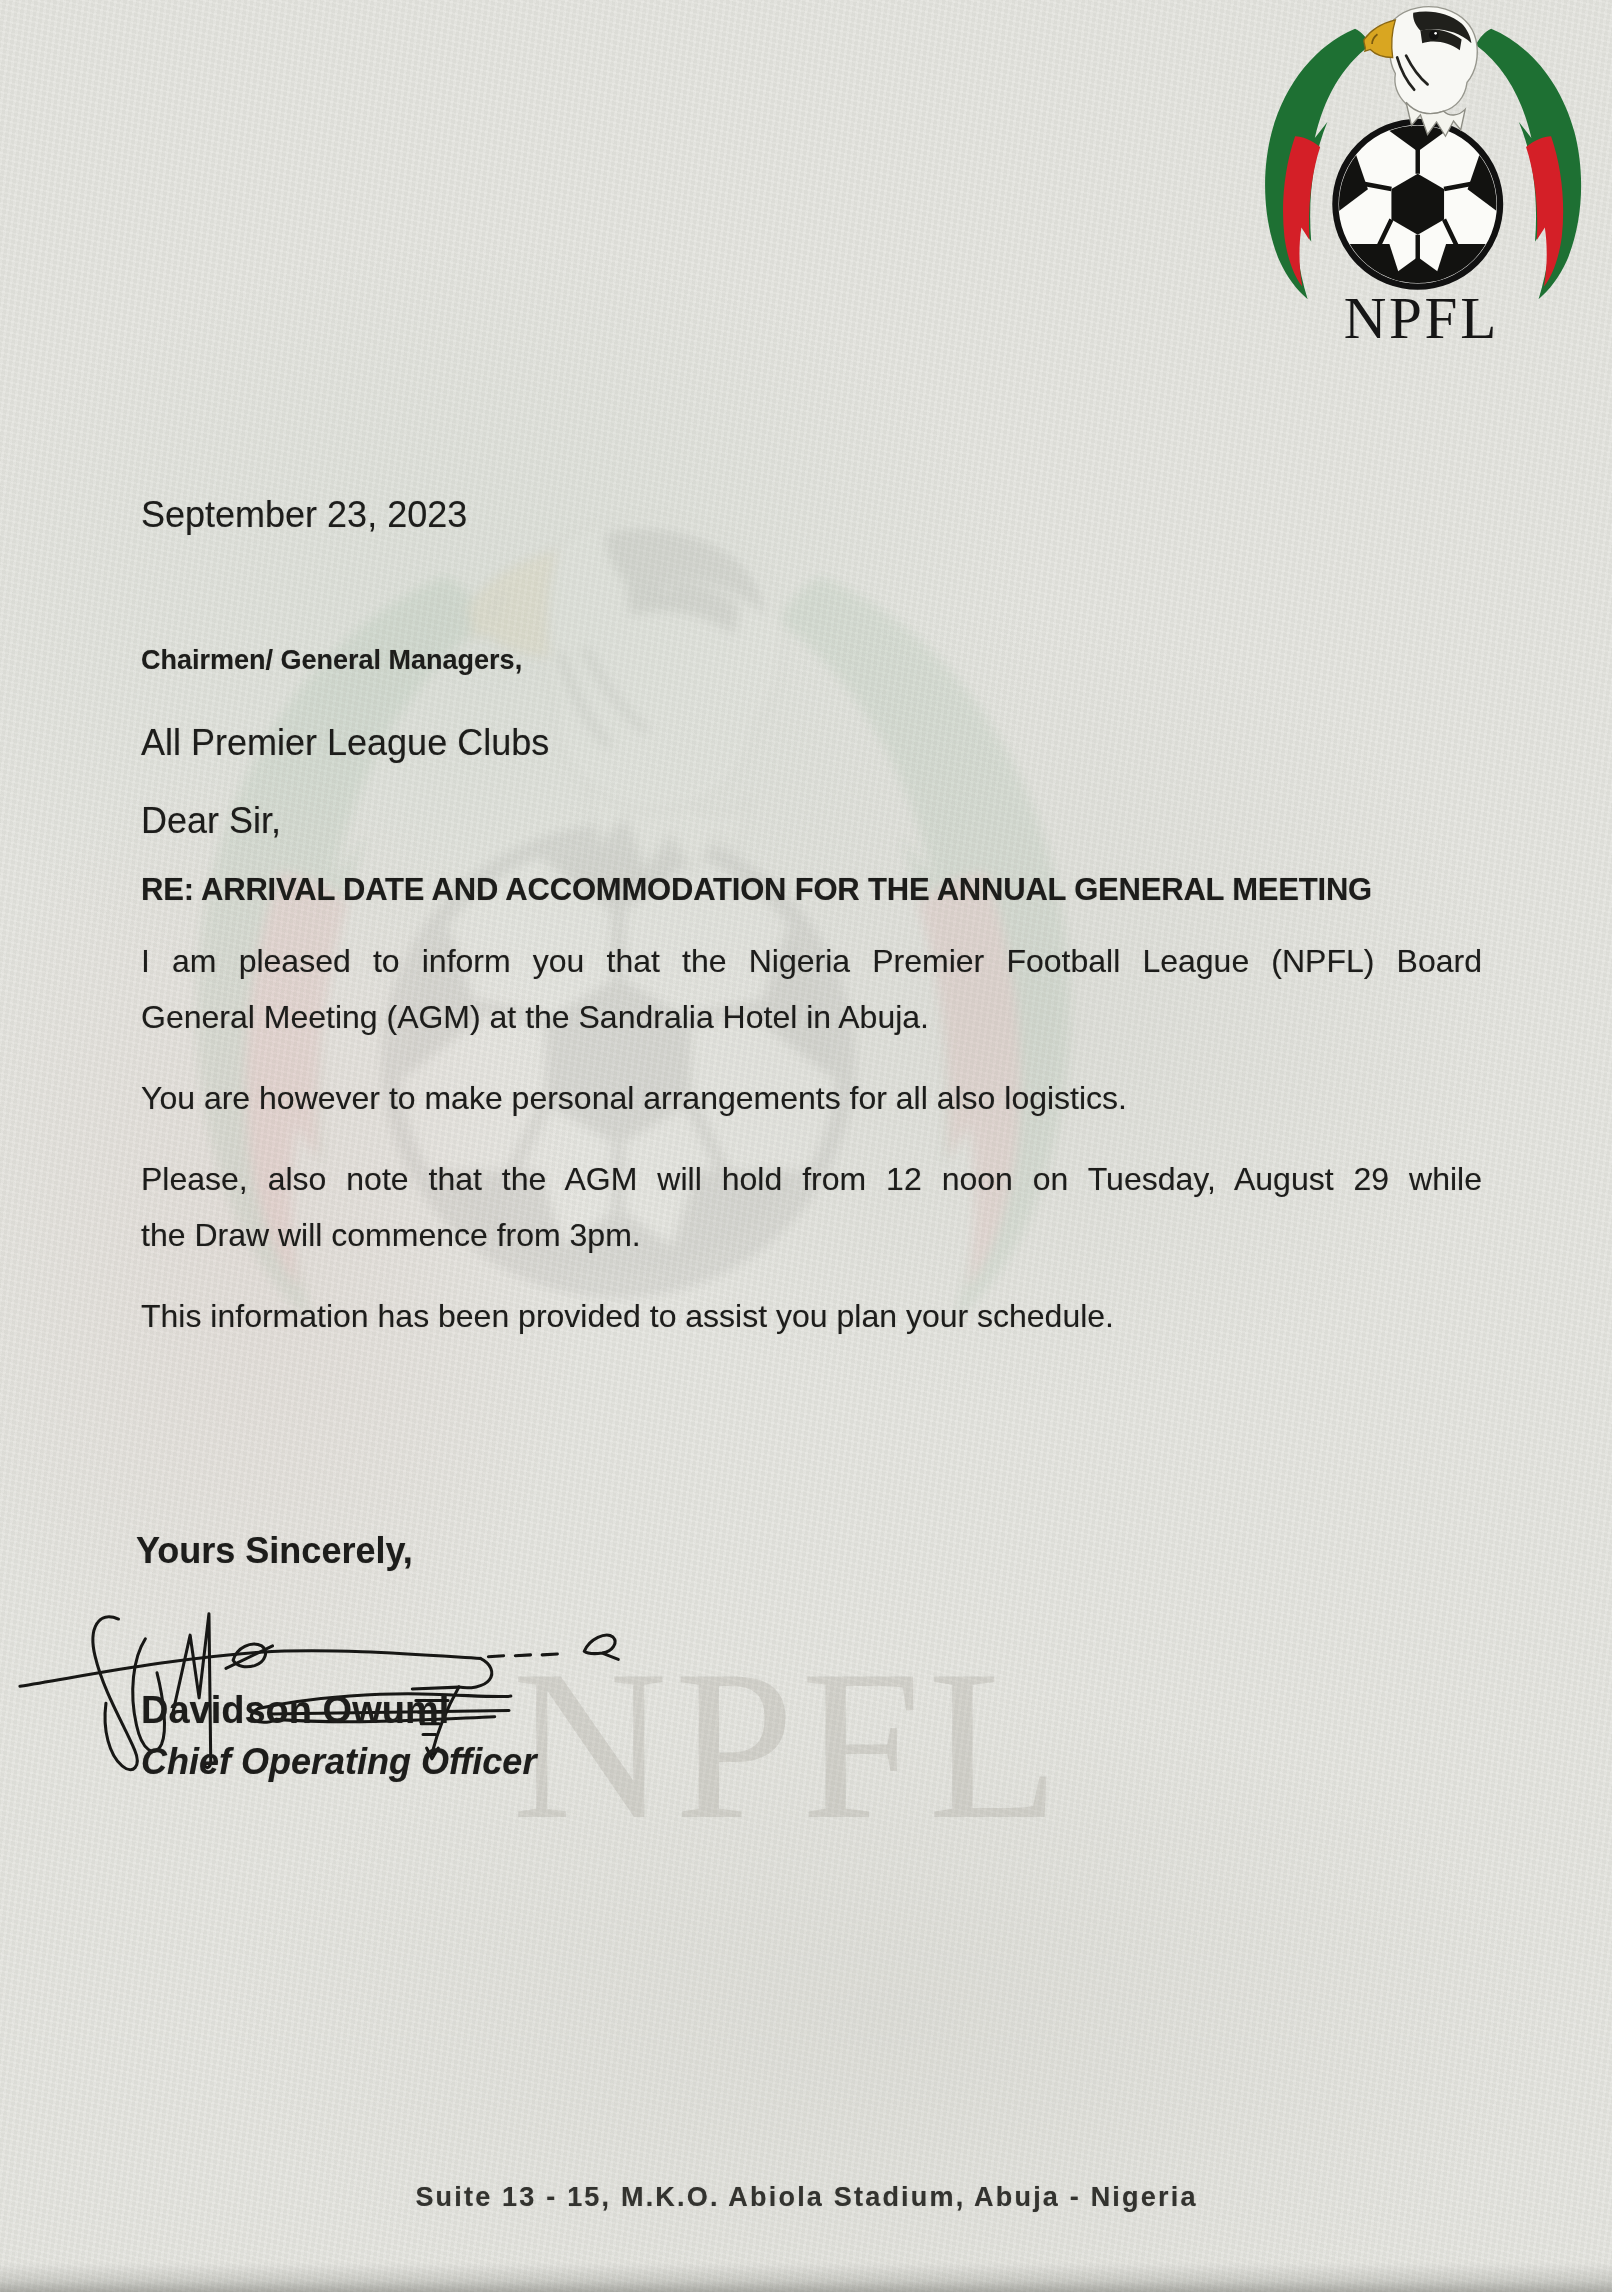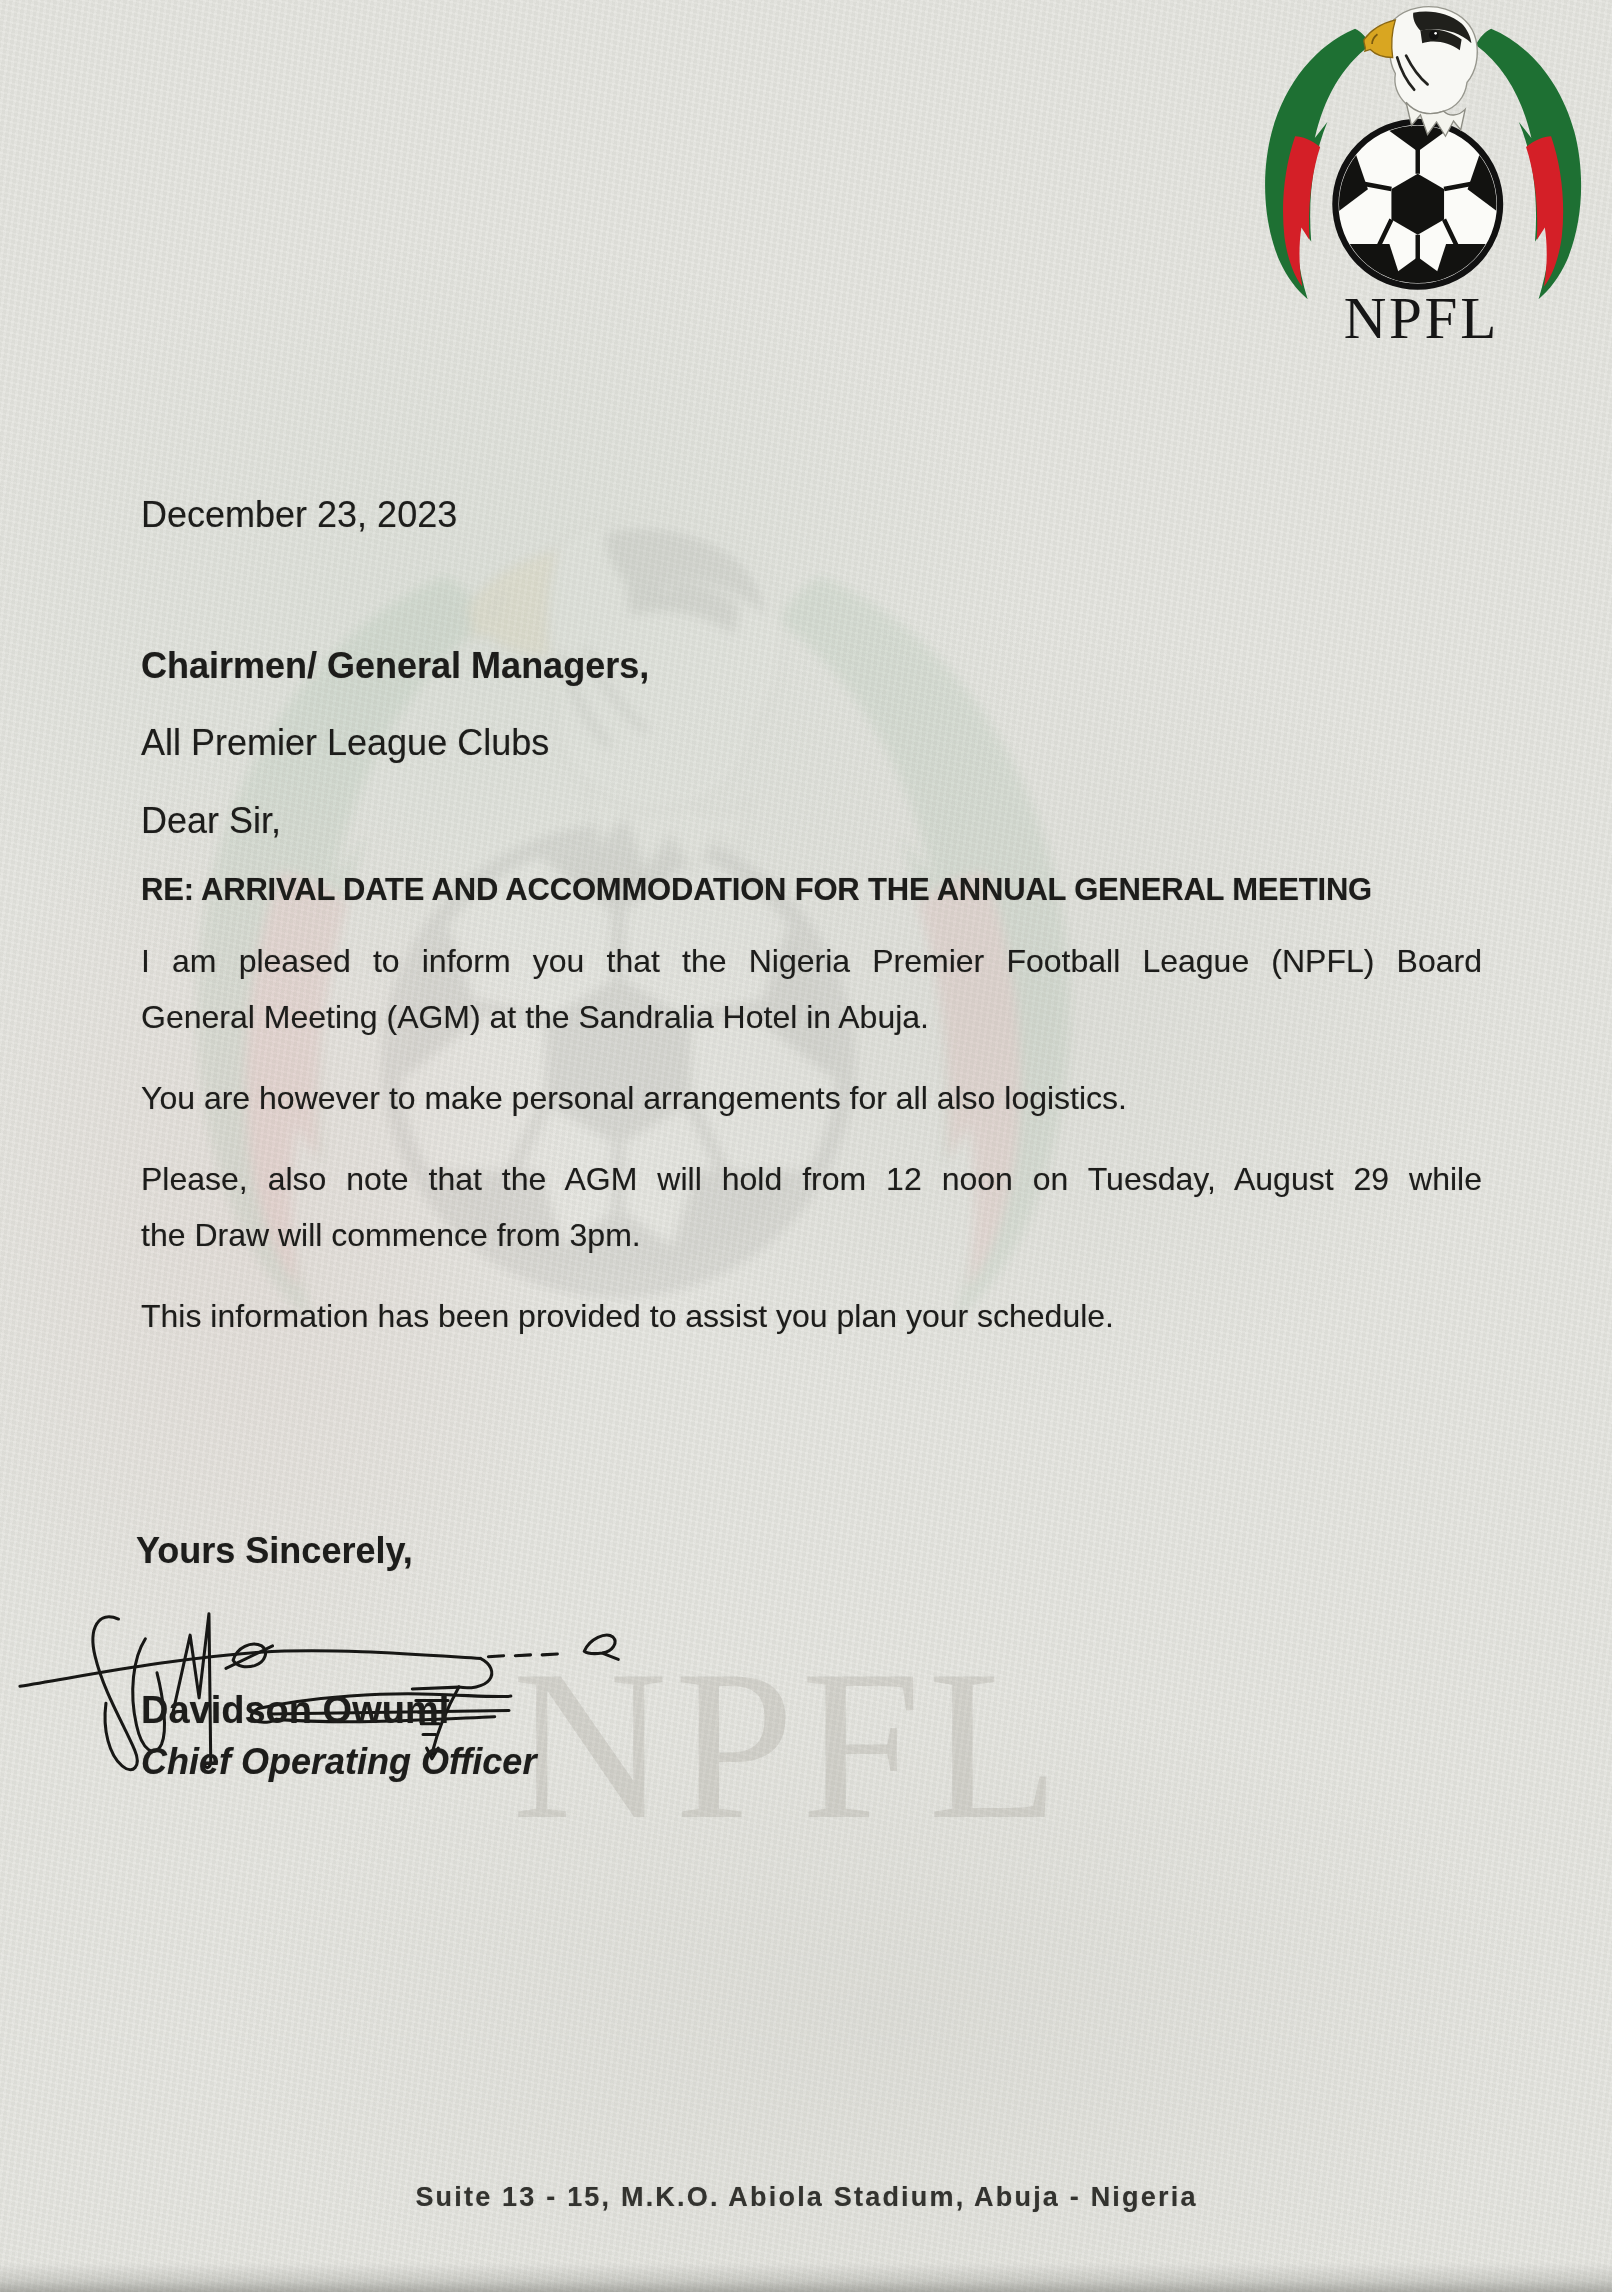--- a/index.html
+++ b/index.html
@@ -43,21 +43,21 @@
   .logo-text{font-family:"Liberation Serif",serif;font-size:66px;letter-spacing:3px;fill:#161616;}
   
   .ghost{left:116px;top:502px;width:1039px;height:990px;opacity:0.055;filter:blur(5.4px);}
   .wm-text{
     left:512px;top:1637px;font-family:"Liberation Serif",serif;font-size:215px;line-height:1;
     letter-spacing:7.2px;color:var(--wm);white-space:nowrap;
   }
   
   .txt{white-space:nowrap;text-shadow:0 0 0.9px rgba(30,30,28,0.35);}
   .date{left:141px;top:494px;font-size:36px;}
-  .rcpt1{left:141px;top:645px;font-size:36px;font-weight:bold;}
+  .rcpt1{left:141px;top:645px;font-size:27px;font-weight:bold;}
   .rcpt2{left:141px;top:722px;font-size:36px;}
   .salut{left:141px;top:800px;font-size:36px;}
   .subject{left:141px;top:872px;font-size:31px;font-weight:bold;letter-spacing:-0.2px;}
   .body-block{left:141px;top:933px;width:1341px;font-size:32px;line-height:56px;}
   .para{margin-bottom:25px;}
   .line{text-align:justify;text-align-last:justify;text-shadow:0 0 0.9px rgba(30,30,28,0.35);}
   .line.last{text-align-last:left;}
   .closing{left:136px;top:1530px;font-size:36px;font-weight:bold;}
   .signature{left:10.7px;top:1583px;width:627px;height:193px;}
   .sig-stroke{fill:none;stroke:#171715;stroke-width:3.4;stroke-linecap:round;stroke-linejoin:round;}
@@ -129,21 +129,21 @@
     <use href="#npfl-emblem"></use>
   </svg>
 
   <div class="abs wm-text">NPFL</div>
 
   <svg class="abs logo" viewBox="0 0 420 400">
     <use href="#npfl-emblem"></use>
     <text class="logo-text" x="207" y="375" text-anchor="middle">NPFL</text>
   </svg>
 
-  <div class="abs txt date">December 23, 2023</div>
+  <div class="abs txt date">September 23, 2023</div>
   <div class="abs txt rcpt1">Chairmen/ General Managers,</div>
   <div class="abs txt rcpt2">All Premier League Clubs</div>
   <div class="abs txt salut">Dear Sir,</div>
   <div class="abs txt subject">RE: ARRIVAL DATE AND ACCOMMODATION FOR THE ANNUAL GENERAL MEETING</div>
 
   <div class="abs body-block">
       <div class="para">
         <div class="line">I am pleased to inform you that the Nigeria Premier Football League (NPFL) Board</div>
         <div class="line last">General Meeting (AGM) at the Sandralia Hotel in Abuja.</div>
       </div>

